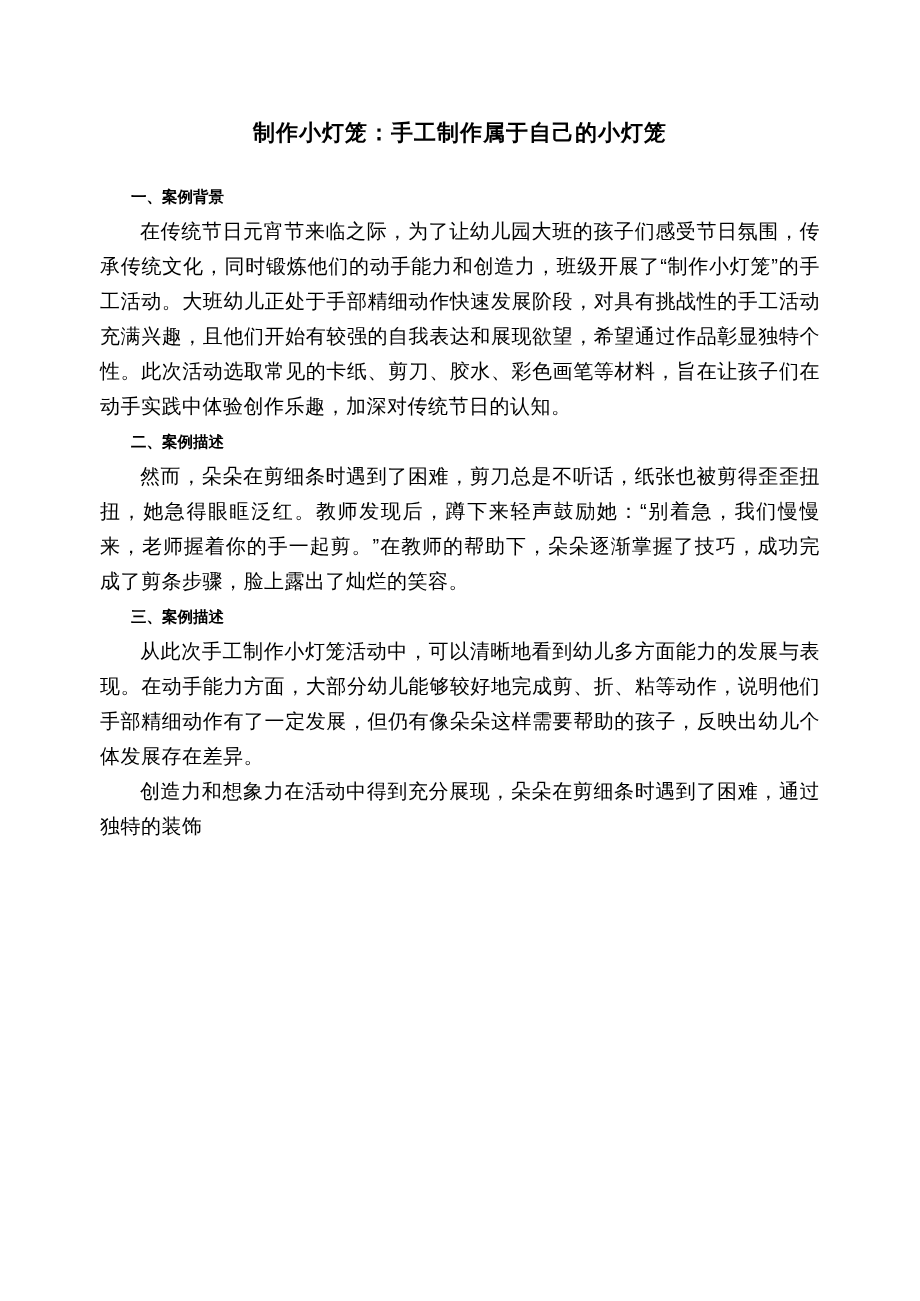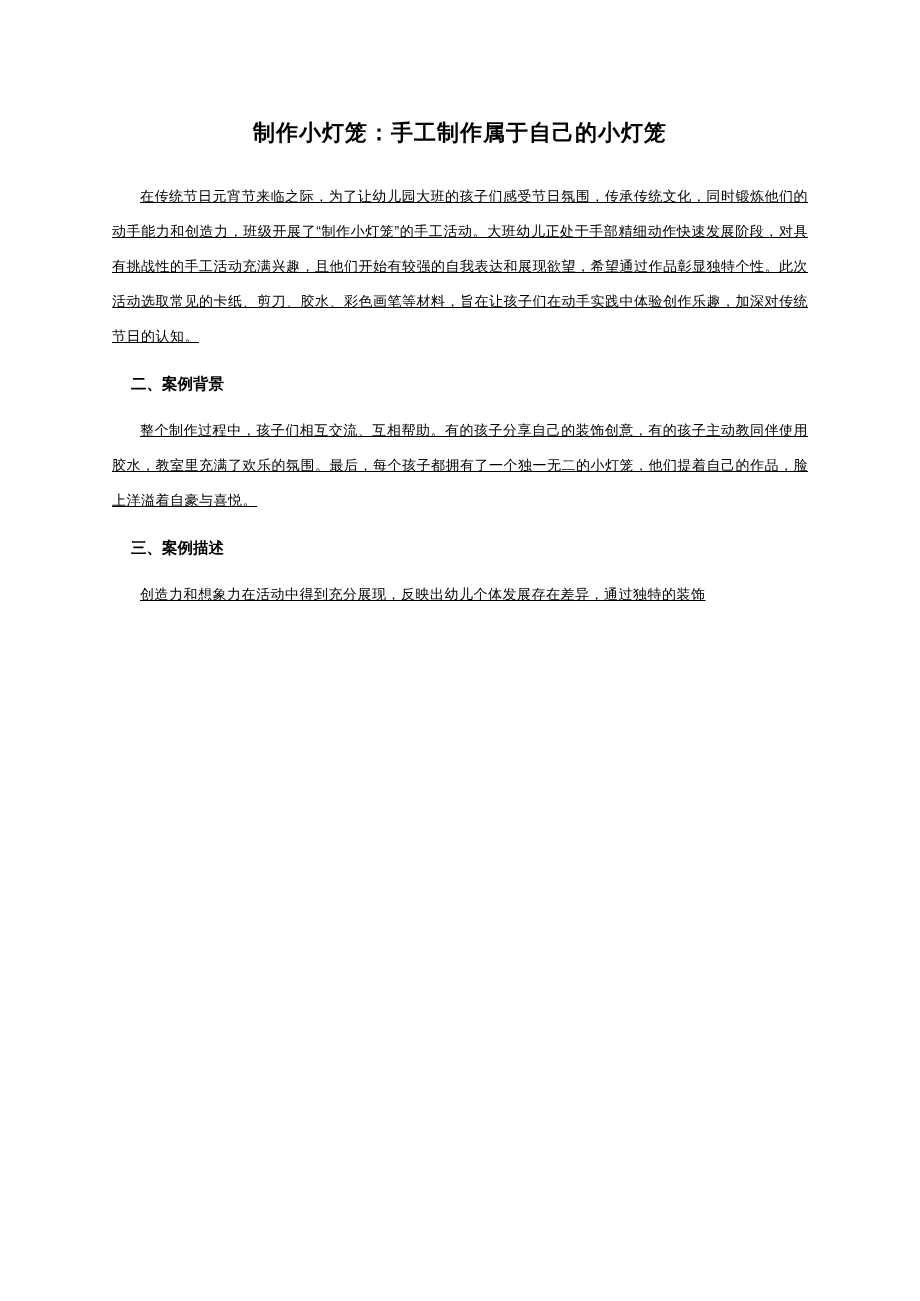--- a/index.html
+++ b/index.html
@@ -30,38 +30,39 @@
     line-height: 1.4;
   }
   .section-heading {
     font-size: 15.5px;
     font-weight: bold;
     line-height: 35px;
     text-indent: 2em;
     margin: 0;
   }
   .body-para {
-    font-size: 14px;
+    font-size: 20px;
     font-weight: normal;
     line-height: 35px;
     text-indent: 2em;
     text-align: justify;
-    margin: 12px;
+    margin: 0;
     letter-spacing: 0.5px;
-    text-decoration: underline;
   }
 </style>
 </head>
 <body>
 
 <div class="page">
 
   <h1 class="doc-title">制作小灯笼：手工制作属于自己的小灯笼</h1>
 
+  <h2 class="section-heading">一、案例背景</h2>
   <p class="body-para">在传统节日元宵节来临之际，为了让幼儿园大班的孩子们感受节日氛围，传承传统文化，同时锻炼他们的动手能力和创造力，班级开展了“制作小灯笼”的手工活动。大班幼儿正处于手部精细动作快速发展阶段，对具有挑战性的手工活动充满兴趣，且他们开始有较强的自我表达和展现欲望，希望通过作品彰显独特个性。此次活动选取常见的卡纸、剪刀、胶水、彩色画笔等材料，旨在让孩子们在动手实践中体验创作乐趣，加深对传统节日的认知。</p>
 
-  <h2 class="section-heading">二、案例背景</h2>
-  <p class="body-para">整个制作过程中，孩子们相互交流、互相帮助。有的孩子分享自己的装饰创意，有的孩子主动教同伴使用胶水，教室里充满了欢乐的氛围。最后，每个孩子都拥有了一个独一无二的小灯笼，他们提着自己的作品，脸上洋溢着自豪与喜悦。</p>
+  <h2 class="section-heading">二、案例描述</h2>
+  <p class="body-para">然而，朵朵在剪细条时遇到了困难，剪刀总是不听话，纸张也被剪得歪歪扭扭，她急得眼眶泛红。教师发现后，蹲下来轻声鼓励她：“别着急，我们慢慢来，老师握着你的手一起剪。”在教师的帮助下，朵朵逐渐掌握了技巧，成功完成了剪条步骤，脸上露出了灿烂的笑容。</p>
 
   <h2 class="section-heading">三、案例描述</h2>
-  <p class="body-para">创造力和想象力在活动中得到充分展现，反映出幼儿个体发展存在差异，通过独特的装饰</p>
+  <p class="body-para">从此次手工制作小灯笼活动中，可以清晰地看到幼儿多方面能力的发展与表现。在动手能力方面，大部分幼儿能够较好地完成剪、折、粘等动作，说明他们手部精细动作有了一定发展，但仍有像朵朵这样需要帮助的孩子，反映出幼儿个体发展存在差异。</p>
+  <p class="body-para">创造力和想象力在活动中得到充分展现，朵朵在剪细条时遇到了困难，通过独特的装饰</p>
 
 </div>
 
 </body></html>

